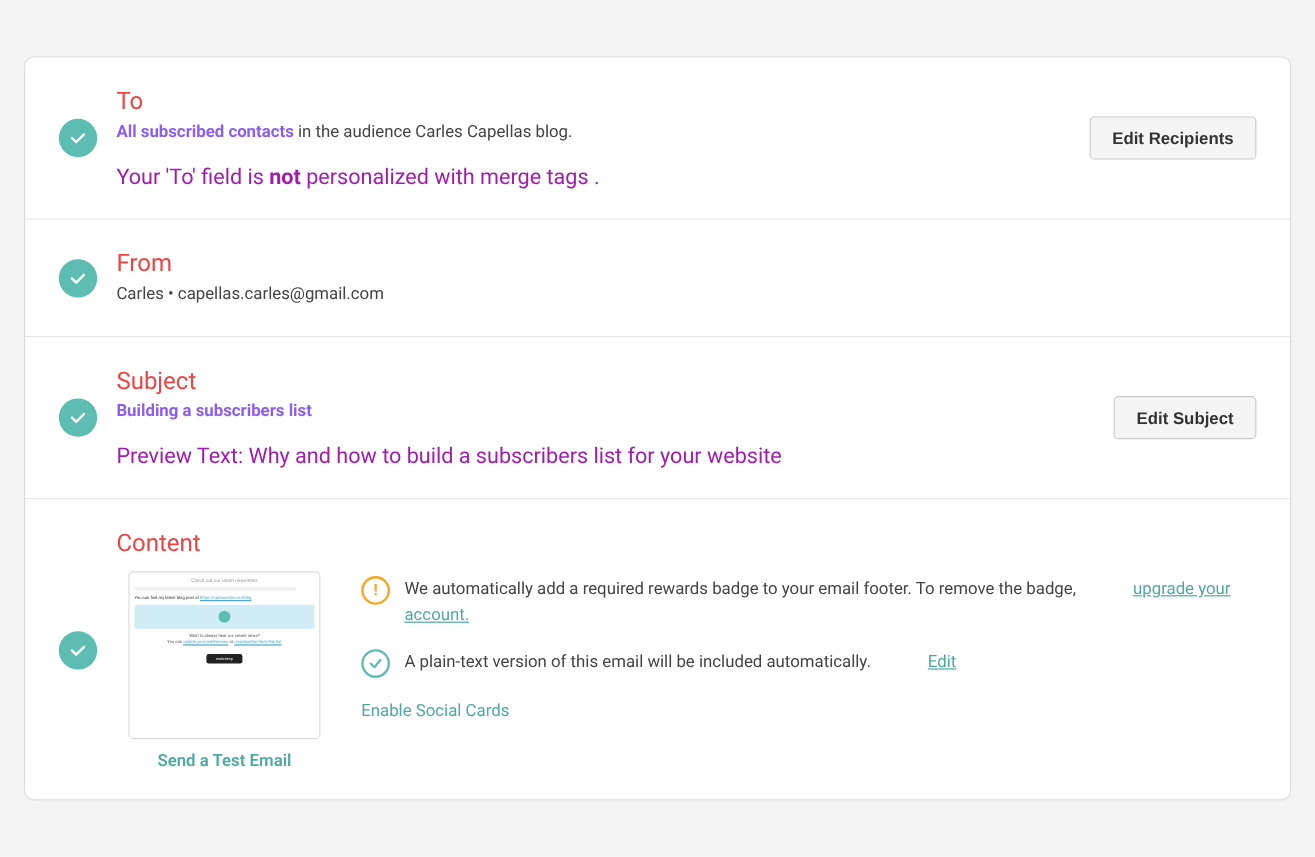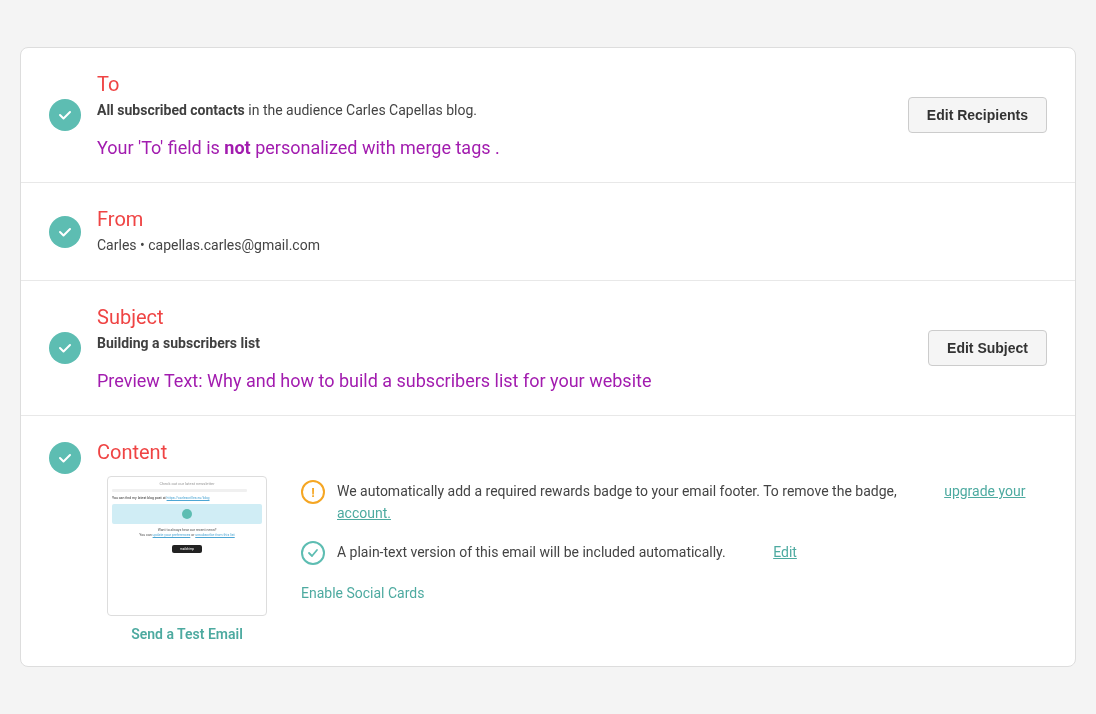--- a/index.html
+++ b/index.html
@@ -22,20 +22,21 @@
     }
     .section {
       display: flex;
       align-items: center;
       padding: 24px 28px;
       border-bottom: 1px solid #e8e8e8;
       gap: 16px;
     }
     .section:last-child {
       border-bottom: none;
+      align-items: center;
     }
     .check-icon {
       width: 32px;
       height: 32px;
       border-radius: 50%;
       background: #5dbdb2;
       display: flex;
       align-items: center;
       justify-content: center;
       flex-shrink: 0;
@@ -54,21 +55,21 @@
       color: #ef4444;
       margin-bottom: 4px;
     }
     .section-detail {
       font-size: 14px;
       color: #444;
       line-height: 1.5;
     }
     .section-detail strong {
       font-weight: 700;
-      color: #404040;
+      color: #8b5cf6;
     }
     .section-note {
       font-size: 18px;
       color: #a21caf;
       margin-top: 16px;
     }
     .edit-btn {
       flex-shrink: 0;
       padding: 9px 18px;
       border: 1px solid #ccc;

